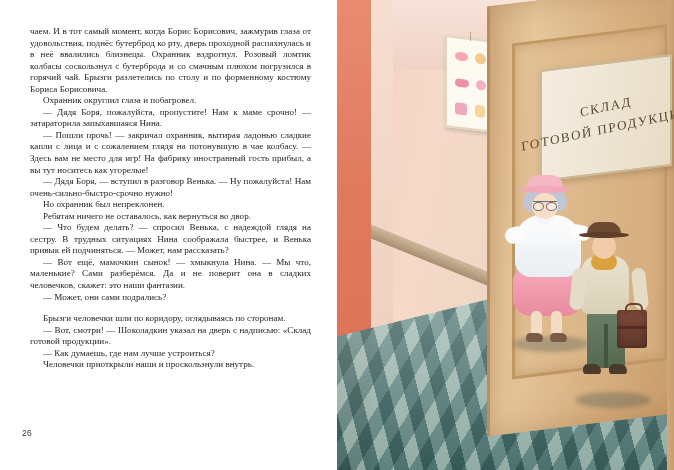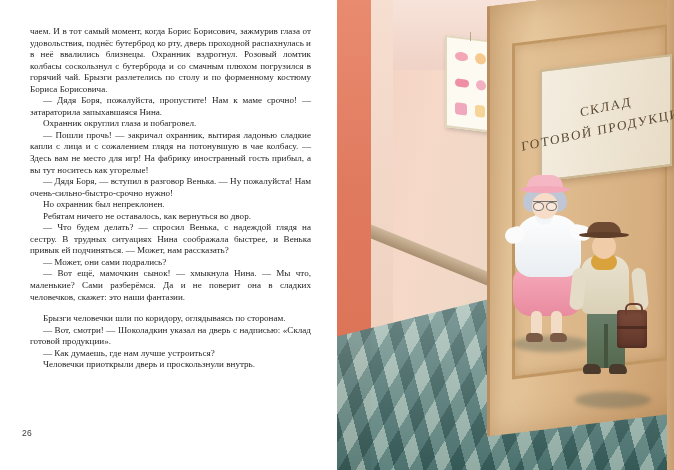--- a/index.html
+++ b/index.html
@@ -358,33 +358,33 @@
   .shadow-b { left: 238px; top: 392px; width: 76px; height: 16px; }
 </style>
 </head>
 <body>
 
 <div class="spread">
 
   <div class="page-left">
     <div class="text-body">
       <p class="noindent">чаем. И в тот самый момент, когда Борис Борисович, зажмурив глаза от удовольствия, поднёс бутерброд ко рту, дверь проходной распахнулась и в неё ввалились близнецы. Охранник вздрогнул. Розовый ломтик колбасы соскользнул с бутерброда и со смачным плюхом погрузился в горячий чай. Брызги разлетелись по столу и по форменному костюму Бориса Борисовича.</p>
+      <p>Охранник округлил глаза и побагровел.</p>
       <p>— Дядя Боря, пожалуйста, пропустите! Нам к маме срочно! — затараторила запыхавшаяся Нина.</p>
-      <p>Охранник округлил глаза и побагровел.</p>
       <p>— Пошли прочь! — закричал охранник, вытирая ладонью сладкие капли с лица и с сожалением глядя на потонувшую в чае колбасу. — Здесь вам не место для игр! На фабрику иностранный гость прибыл, а вы тут носитесь как угорелые!</p>
       <p>— Дядя Боря, — вступил в разговор Венька. — Ну пожалуйста! Нам очень-сильно-быстро-срочно нужно!</p>
       <p>Но охранник был непреклонен.</p>
       <p>Ребятам ничего не оставалось, как вернуться во двор.</p>
       <p>— Что будем делать? — спросил Венька, с надеждой глядя на сестру. В трудных ситуациях Нина соображала быстрее, и Венька привык ей подчиняться. — Может, нам рассказать?</p>
+      <p>— Вот ещё, мамочкин сынок! — хмыкнула Нина. — Мы что, маленькие? Сами разберёмся. Да и не поверит она в сладких человечков, скажет: это наши фантазии.</p>
       <p>— Может, они сами подрались?</p>
-      <p>— Вот ещё, мамочкин сынок! — хмыкнула Нина. — Мы что, маленькие? Сами разберёмся. Да и не поверит она в сладких человечков, скажет: это наши фантазии.</p>
       <p class="gap">Брызги человечки шли по коридору, оглядываясь по сторонам.</p>
       <p>— Вот, смотри! — Шоколадкин указал на дверь с надписью: «Склад готовой продукции».</p>
       <p>— Как думаешь, где нам лучше устроиться?</p>
-      <p>Человечки приоткрыли дверь и проскользнули внутрь.</p>
+      <p>Человечки приоткрыли наши и проскользнули внутрь.</p>
     </div>
     <div class="folio">26</div>
   </div>
 
   <div class="page-right">
     <div class="illus">
       <div class="wall-back"></div>
       <div class="ceiling"></div>
       <div class="wall-left-strip"></div>
       <div class="wall-left-strip2"></div>

